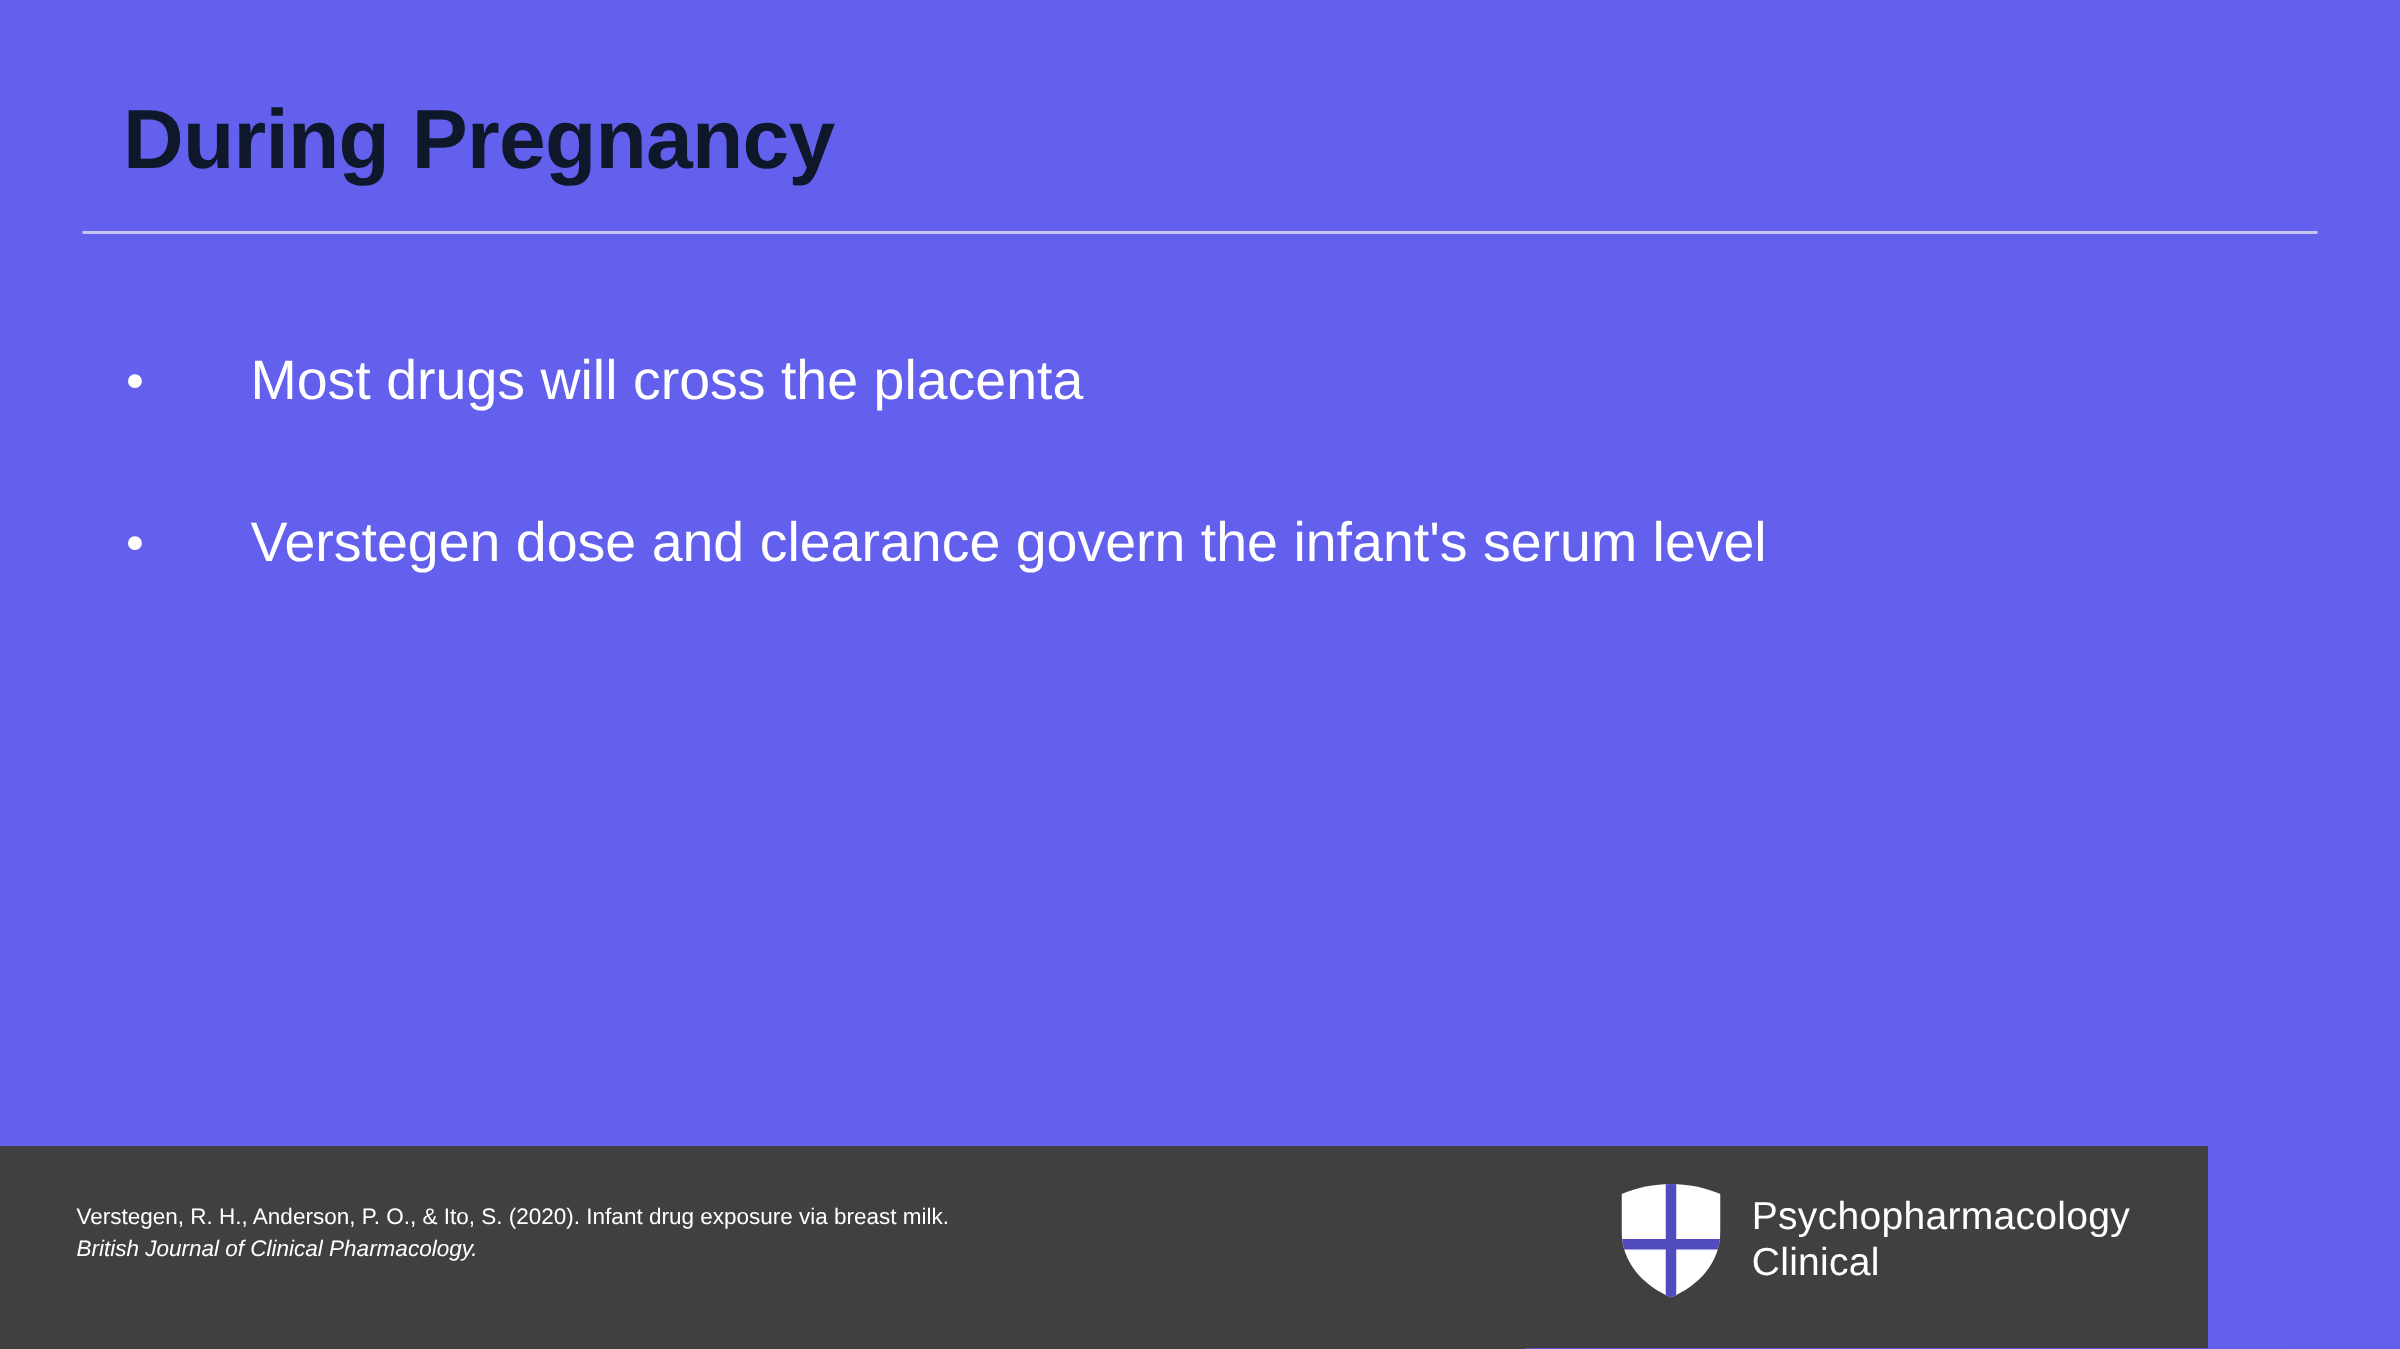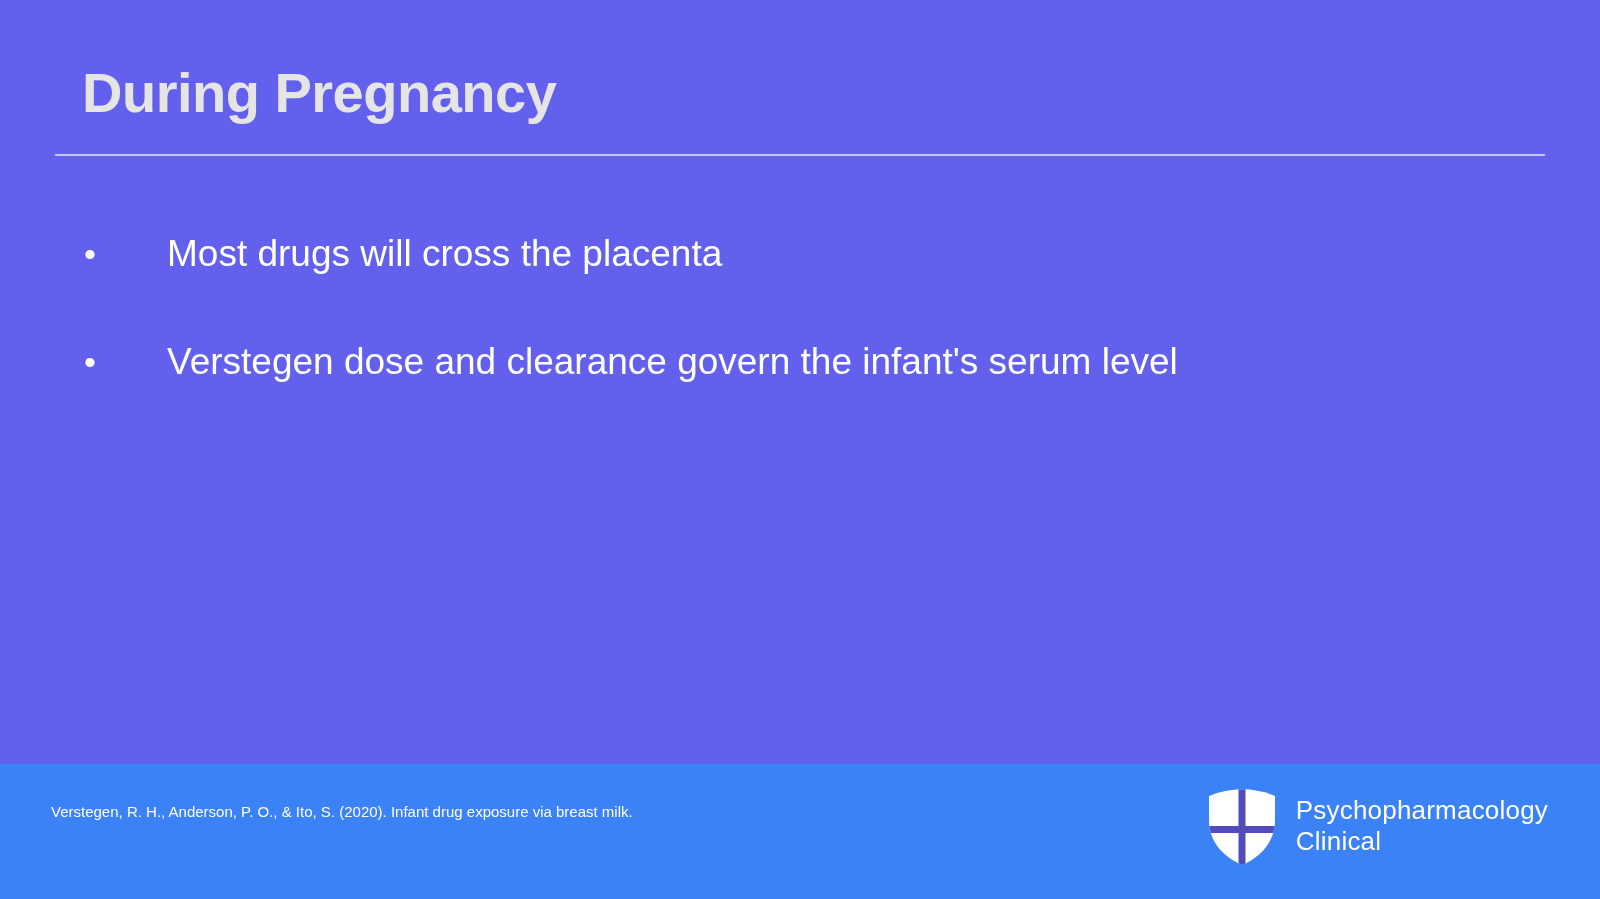--- a/index.html
+++ b/index.html
@@ -22,21 +22,21 @@
   
   .title-block {
     position: absolute;
     left: 82px;
     top: 62px;
     width: 1464px;
   }
   .slide-title {
     font-size: 56px;
     font-weight: bold;
-    color: #e5e5e5;
+    color: #0f172a;
     line-height: 1.1;
     letter-spacing: -0.5px;
     margin: 0;
     white-space: nowrap;
   }
   .title-rule {
     position: absolute;
     left: 55px;
     top: 154px;
     width: 1490px;
@@ -78,23 +78,23 @@
     font-weight: normal;
     white-space: nowrap;
     margin-left: 41px;
   }
 
   
   .footer {
     position: absolute;
     left: 0;
     top: 764px;
-    width: 1600px;
+    width: 1472px;
     height: 135px;
-    background: #3b82f6;
+    background: #404040;
   }
   .citation {
     position: absolute;
     left: 51px;
     top: 37px;
     color: #ffffff;
     font-size: 15px;
     line-height: 1.42;
   }
   .citation-line1 {
@@ -151,20 +151,21 @@
       <span class="bullet-marker">•</span>
       <span class="bullet-text">Verstegen dose and clearance govern the infant's serum level</span>
     </div>
 
   </div>
 
   <div class="footer">
 
     <div class="citation">
       <div class="citation-line1">Verstegen, R. H., Anderson, P. O., &amp; Ito, S. (2020). Infant drug exposure via breast milk.</div>
+      <div class="citation-line2">British Journal of Clinical Pharmacology.</div>
     </div>
 
     <div class="logo">
       <span class="logo-mark">
         <svg viewBox="0 0 72 80" width="72" height="80" aria-hidden="true">
           <defs>
             <clipPath id="shieldClip">
               <path d="M3 10 C 24 1, 48 1, 69 10 L 69 34 C 69 58, 52 72, 36 79 C 20 72, 3 58, 3 34 Z"></path>
             </clipPath>
           </defs>

